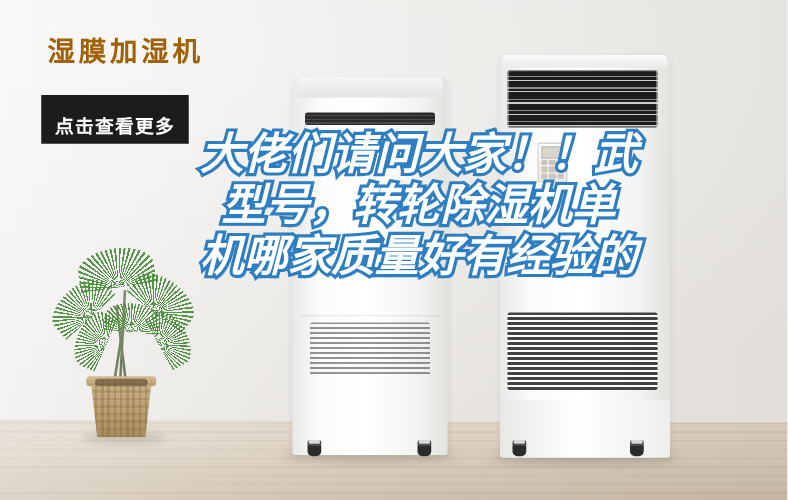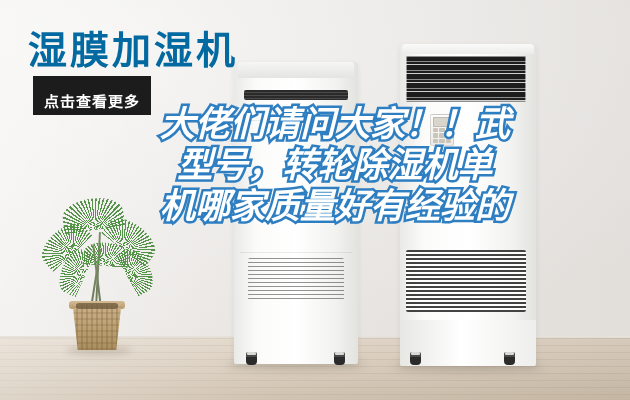--- a/index.html
+++ b/index.html
@@ -235,24 +235,24 @@
     position: absolute;
     height: 10px;
     border-radius: 50%;
     background: rgba(70,55,40,.16);
     filter: blur(4px);
   }
 
   
   .brand-title {
     position: absolute;
-    left: 28px; top: 31px;
-    font-size: 39px;
+    left: 38px; top: 31px;
+    font-size: 22px;
     font-weight: bold;
-    color: #0369a1;
+    color: #a16207;
     letter-spacing: 3px;
     line-height: 1;
     white-space: nowrap;
   }
   .cta-button {
     position: absolute;
     left: 33px; top: 76px;
     padding: 18px 11px 6px 11px;
     background: #1c1c1c;
     color: #ffffff;

